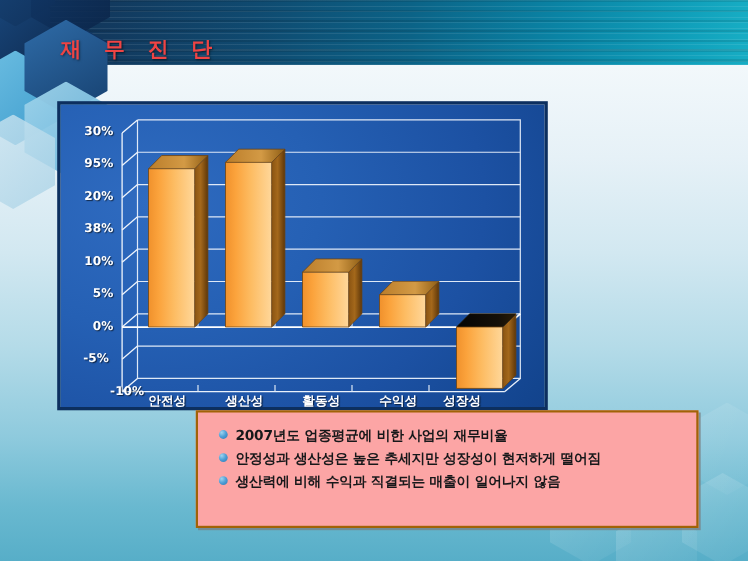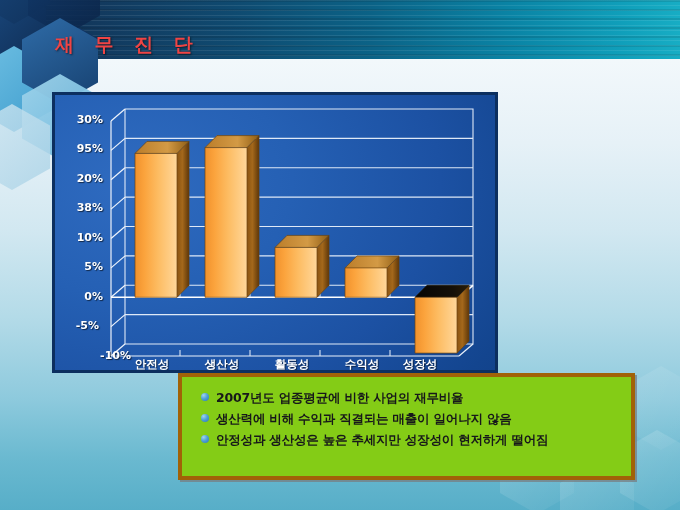--- a/index.html
+++ b/index.html
@@ -73,22 +73,22 @@
   .cat-label{
     position:absolute;color:#ffffff;font-weight:bold;font-size:11.5px;
     text-align:center;width:66px;
     text-shadow:1px 1px 1px rgba(0,0,0,.6);
     font-family:Liberation Serif, serif;
   }
 
   
   .textbox{
     position:absolute;left:178px;top:373px;width:457px;height:107px;
-    background:#84cc16;
-    border:4px solid #a16207;
+    background:#fca5a5;
+    border:2px solid #a16207;
     box-shadow:2px 2px 0 rgba(120,125,130,.75);
     box-sizing:border-box;
   }
   .bullet-row{
     display:flex;align-items:flex-start;margin:0 0 2px 0;
   }
   .bullet-list{padding:11px 0 0 19px;}
   .dot{
     width:8px;height:8px;border-radius:50%;margin:5px 7px 0 0;flex:0 0 auto;
     background:radial-gradient(circle at 32% 28%,#9fd4ef 0%,#4e9fd6 48%,#2a78b4 100%);
@@ -275,20 +275,20 @@
 </div>
 
 <div class="textbox">
   <div class="bullet-list">
     <div class="bullet-row">
       <span class="dot"></span>
       <span class="btxt">2007년도 업종평균에 비한 사업의 재무비율</span>
     </div>
     <div class="bullet-row">
       <span class="dot"></span>
-      <span class="btxt">생산력에 비해 수익과 직결되는 매출이 일어나지 않음</span>
+      <span class="btxt">안정성과 생산성은 높은 추세지만 성장성이 현저하게 떨어짐</span>
     </div>
     <div class="bullet-row">
       <span class="dot"></span>
-      <span class="btxt">안정성과 생산성은 높은 추세지만 성장성이 현저하게 떨어짐</span>
+      <span class="btxt">생산력에 비해 수익과 직결되는 매출이 일어나지 않음</span>
     </div>
   </div>
 </div>
 
 </body></html>

